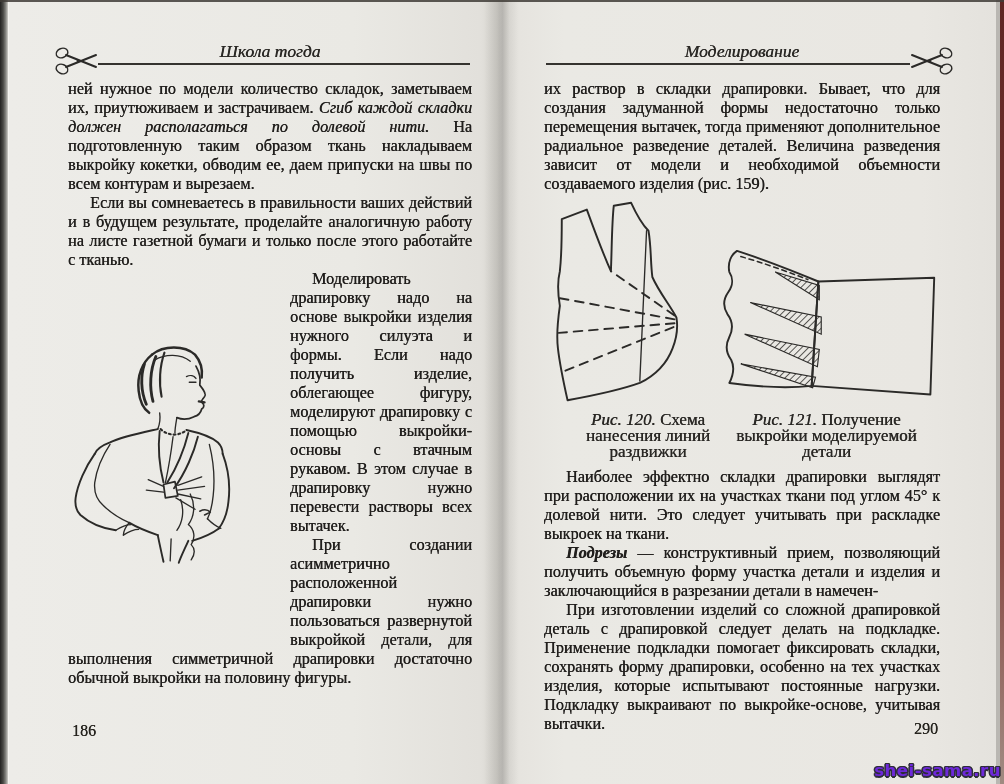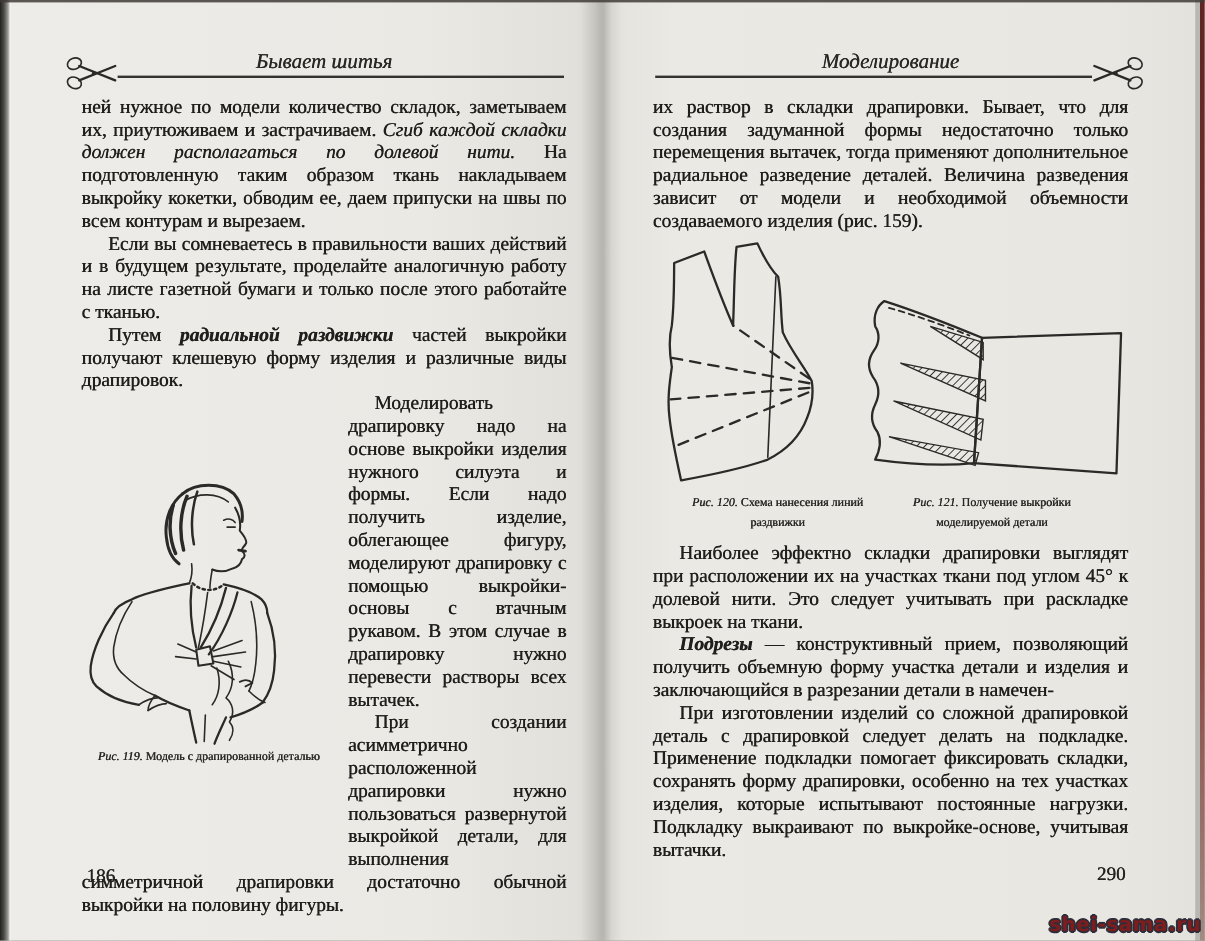--- a/index.html
+++ b/index.html
@@ -32,38 +32,38 @@
   
   .bodytext{font-size:16.2px;line-height:19px;text-align:justify;color:#211f1d;
      text-shadow:.35px 0 0 currentColor;}
   .bodytext p{margin:0;}
   p.ind{text-indent:22px;}
   .seg-i{font-style:italic;}
   .seg-bi{font-style:italic;font-weight:bold;}
   
   .fig119{float:left;width:212px;margin:70px 10px 70px 0;}
   .fig119 svg{display:block;width:212px;height:224px;}
-  .figcap{font-size:10px;line-height:16px;text-align:center;color:#2a2825;text-shadow:.3px 0 0 currentColor;}
+  .figcap{font-size:17px;line-height:16px;text-align:center;color:#2a2825;text-shadow:.3px 0 0 currentColor;}
   .figcap .lbl{font-style:italic;}
   .fig119 .figcap{width:186px;margin:2px auto 0;}
   .figrow{display:flex;align-items:flex-end;margin:4px 0 8px;}
   .figblock{display:flex;flex-direction:column;align-items:center;}
   .figblock svg{display:block;}
   .figblock.f121{margin-left:-38px;}
   .figblock .figcap{margin-top:4px;}
   .cap120{width:168px;}
   .cap121{width:190px;}
   .p-after-figs{margin-top:8px !important;}
   
   .pageno{position:absolute;font-size:16px;color:#26241f;text-shadow:.3px 0 0 currentColor;}
   .pn-left{left:64px;top:722px;}
   .pn-right{right:58px;top:720px;}
   .watermark{position:absolute;right:3px;top:761px;z-index:7;
      font-family:"DejaVu Sans","Liberation Sans",sans-serif;font-weight:bold;font-size:16.5px;
-     letter-spacing:.5px;color:#7f1d1d;
+     letter-spacing:.5px;color:#6d28d9;
      text-shadow:-1.5px 0 0 #2e2d3a,1.5px 0 0 #2e2d3a,0 -1.5px 0 #2e2d3a,0 1.5px 0 #2e2d3a,
        -1px -1px 0 #2e2d3a,1px 1px 0 #2e2d3a,-1px 1px 0 #2e2d3a,1px -1px 0 #2e2d3a;}
   svg .ln{fill:none;stroke:#2b2a28;stroke-width:2;stroke-linecap:round;stroke-linejoin:round;}
   svg .thin{stroke-width:1.4;}
   svg .dash{stroke-dasharray:9 7;}
   svg .dash2{stroke-dasharray:5 4;stroke-width:1.6;}
 </style>
 </head>
 <body>
 
@@ -73,28 +73,27 @@
     <div class="header">
       <svg class="scissors" viewBox="0 0 46 32">
         <ellipse class="ln thin" cx="8" cy="8" rx="6" ry="4.6" transform="rotate(-22 8 8)"></ellipse>
         <ellipse class="ln thin" cx="8" cy="24" rx="6" ry="4.6" transform="rotate(22 8 24)"></ellipse>
         <path class="ln" d="M12,10 L42,22"></path>
         <path class="ln" d="M12,22 L42,10"></path>
         <circle cx="24" cy="16" r="1.4" fill="#2b2a28"></circle>
       </svg>
       <div class="hrule"></div>
       <div class="htitle">
-        <span>Бывает шитья</span>
+        <span>Школа тогда</span>
       </div>
     </div>
 
     <div class="bodytext">
       <p><span class="seg-n">ней нужное по модели количество складок, заметываем их, приутюживаем и застрачиваем. </span><span class="seg-i">Сгиб каждой складки должен располагаться по долевой нити.</span><span class="seg-n"> На подготовленную таким образом ткань накладываем выкройку кокетки, обводим ее, даем припуски на швы по всем контурам и вырезаем.</span></p>
       <p class="ind"><span class="seg-n">Если вы сомневаетесь в правильности ваших действий и в будущем результате, проделайте аналогичную работу на листе газетной бумаги и только после этого работайте с тканью.</span></p>
-      <p class="ind"><span class="seg-n">Путем </span><span class="seg-bi">радиальной раздвижки</span><span class="seg-n"> частей выкройки получают клешевую форму изделия и различные виды драпировок.</span></p>
 
       <div class="fig119">
         <svg viewBox="0 0 222 232">
           <g class="ln">
 
             <path d="M88,14 C100,4 122,4 133,14 C139,21 141,30 140,38" stroke-width="2.6"></path>
             <path d="M88,14 C78,22 72,36 74,52 C75,62 78,70 85,75" stroke-width="2.6"></path>
             <path d="M80,24 C76,36 76,52 82,66" stroke-width="3"></path>
             <path d="M92,16 C86,30 85,48 89,63" stroke-width="3"></path>
             <path d="M101,12 C96,26 95,44 98,58" stroke-width="2.2"></path>
@@ -138,23 +137,20 @@
 
             <path d="M64,190 C74,196 85,200 94,203"></path>
             <path d="M158,196 C150,202 140,206 130,209"></path>
             <path d="M128,160 C134,172 132,184 126,192 C132,197 134,205 129,213 C133,217 133,223 129,229" class="thin"></path>
             <path d="M118,166 C122,178 120,190 114,198" class="thin"></path>
             <path d="M94,203 C96,213 98,222 100,231"></path>
             <path d="M126,209 C122,218 118,226 116,232"></path>
             <path d="M108,207 L107,230" class="thin"></path>
           </g>
         </svg>
-        <div class="figcap">
-          <span class="lbl">Рис. 119.</span><span> Модель с драпированной деталью</span>
-        </div>
       </div>
 
       <p class="ind"><span class="seg-n">Моделировать драпировку надо на основе выкройки изделия нужного силуэта и формы. Если надо получить изделие, облегающее фигуру, моделируют драпировку с помощью выкройки-основы с втачным рукавом. В этом случае в драпировку нужно перевести растворы всех вытачек.</span></p>
       <p class="ind"><span class="seg-n">При создании асимметрично расположенной драпировки нужно пользоваться развернутой выкройкой детали, для выполнения симметричной драпировки достаточно обычной выкройки на половину фигуры.</span></p>
 
     </div>
 
     <div class="pageno pn-left">186</div>
   </div>
 

